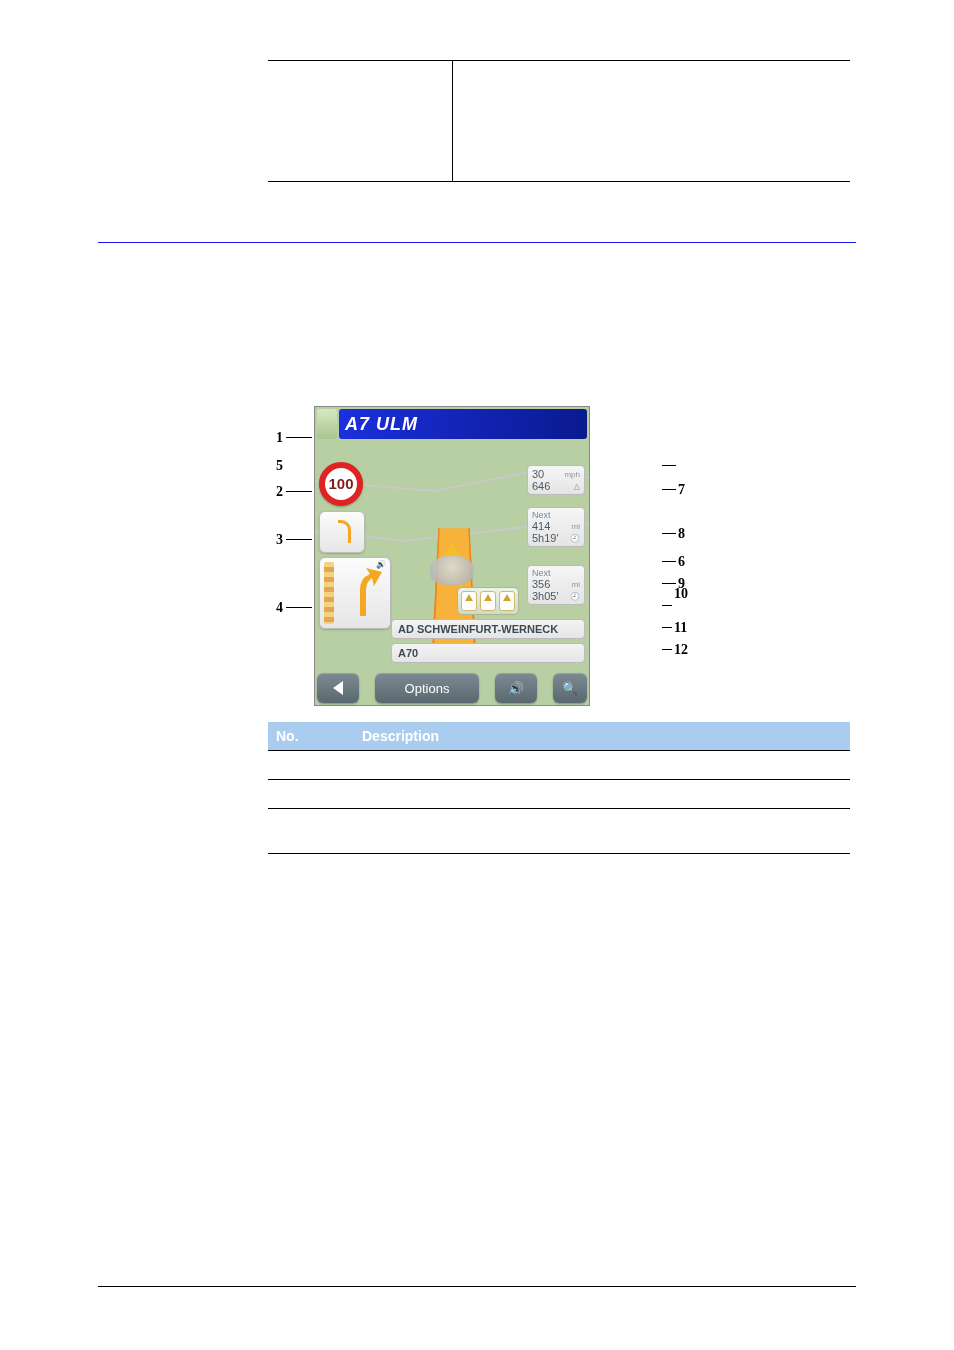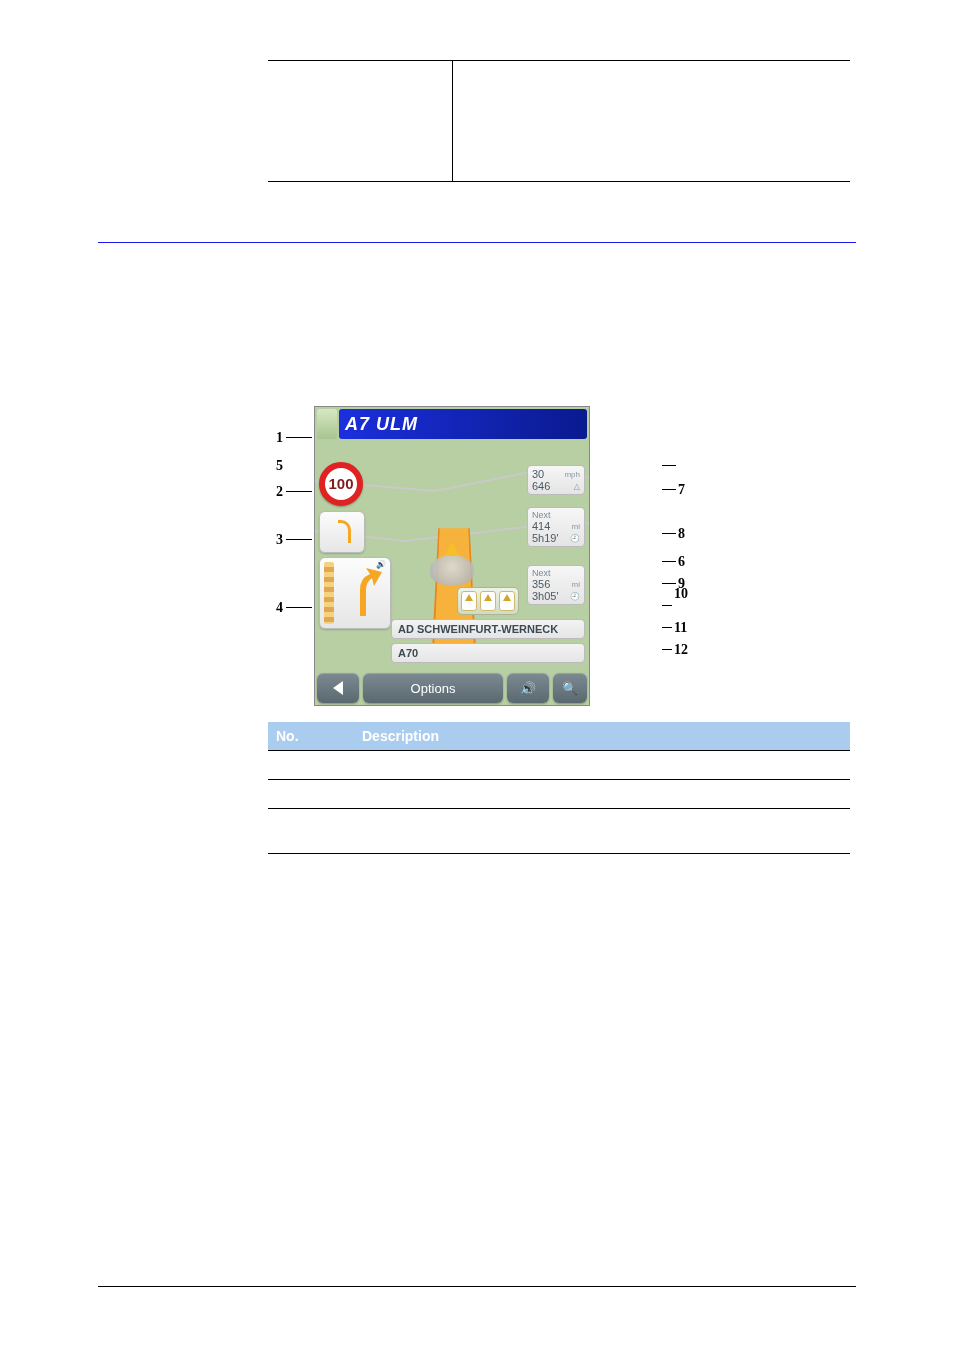--- a/index.html
+++ b/index.html
@@ -257,21 +257,21 @@
     color:#3b4a55;
     padding:3px 6px;
   }
   .street1 { top: 212px; }
   .street2 { top: 236px; }
   .bottom-bar {
     position:absolute;
     left:2px; right:2px; bottom:2px;
     height:30px;
     display:flex;
-    gap:4px;
+    gap:16px;
   }
   .bottom-bar .bbtn {
     background: linear-gradient(#7d8a93,#5a6870);
     border-radius:6px;
     color:#fff;
     font:13px Arial;
     display:flex;
     align-items:center;
     justify-content:center;
     box-shadow: inset 0 1px 0 rgba(255,255,255,0.2), 0 1px 2px rgba(0,0,0,0.3);

